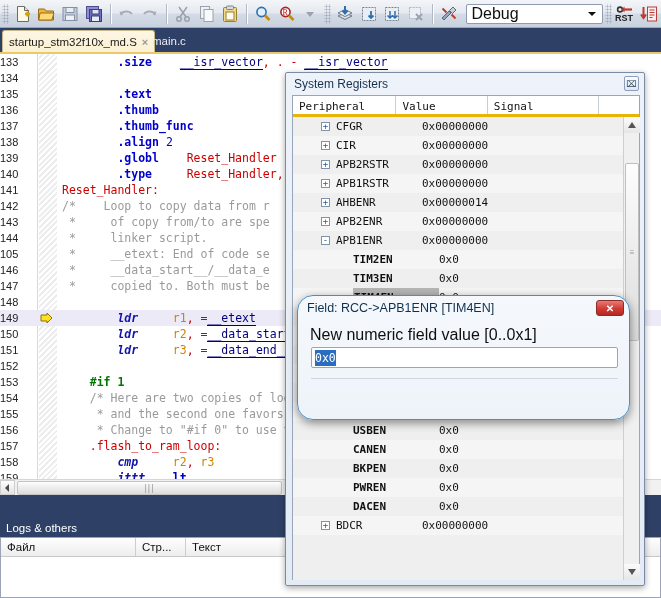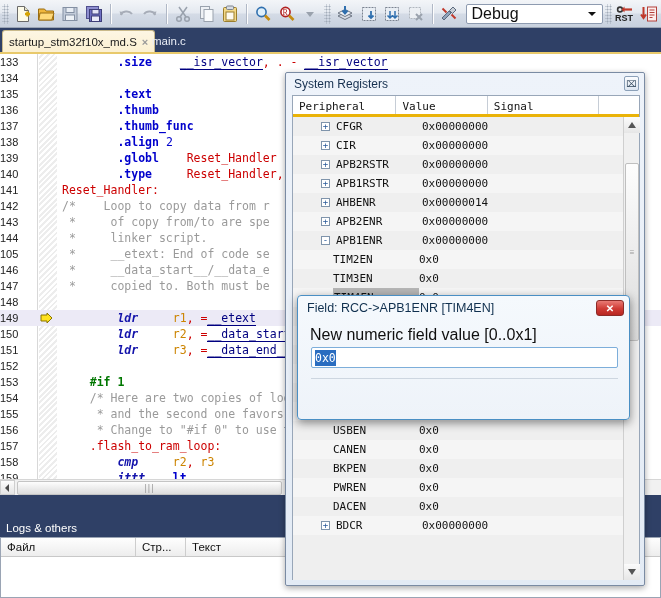--- a/index.html
+++ b/index.html
@@ -183,21 +183,21 @@
     font-family:"DejaVu Sans Mono", monospace; font-size:11px; color:#111;
   }
   .regrow.alt { background:#f5f5f5; }
   .expander {
     width:9px; height:9px; border:1px solid #7f94ab; background:#fff;
     margin-left:28px; margin-right:6px;
     display:flex; align-items:center; justify-content:center;
     font-size:9px; line-height:7px; color:#2a5a9a; font-family:"DejaVu Sans Mono",monospace;
   }
   .regname { width:86px; }
-  .regname.child { margin-left:40px; width:86px; }
+  .regname.child { margin-left:60px; width:86px;font-weight:bold; }
   .regname.sel { background:#b5b5b5; color:#111; display:inline-block; padding:0 1px; }
   .regval { }
   .vscroll {
     position:absolute; right:0; top:21px; width:16px; height:463px;
     background:#f0f0f0; border-left:1px solid #cfcfcf;
   }
   .vscroll .ar {
     width:16px; height:16px; display:flex; align-items:center; justify-content:center;
     background: linear-gradient(to bottom,#fbfbfb,#e6e6e6); color:#555; font-size:8px;
   }
@@ -207,21 +207,21 @@
     background: linear-gradient(to bottom,#fdfdfd,#dcdcdc);
     border:1px solid #bfbfbf; border-radius:2px;
     display:flex; align-items:center; justify-content:center;
     color:#9a9a9a; font-size:8px;
   }
 
   
   .dlg {
     position:absolute; left:297px; top:295px; width:333px; height:125px;
     background: linear-gradient(to bottom,#f5f9fd 0%,#eef3f9 100%);
-    border:1px solid #4a8fc4; border-radius:4px;
+    border:1px solid #4a8fc4; border-radius:16px;
     box-shadow: 0 3px 10px rgba(0,0,0,.45);
   }
   .dlg-title {
     position:absolute; left:0; top:0; width:100%; height:24px;
     font-size:12.5px; color:#10304f; padding-left:9px; line-height:24px;
   }
   .dlg-close {
     position:absolute; right:5px; top:4px; width:28px; height:16px;
     background: linear-gradient(to bottom,#e97a74 0%,#cf3b35 55%,#b72722 100%);
     border:1px solid #8d2b28; border-radius:3px;

